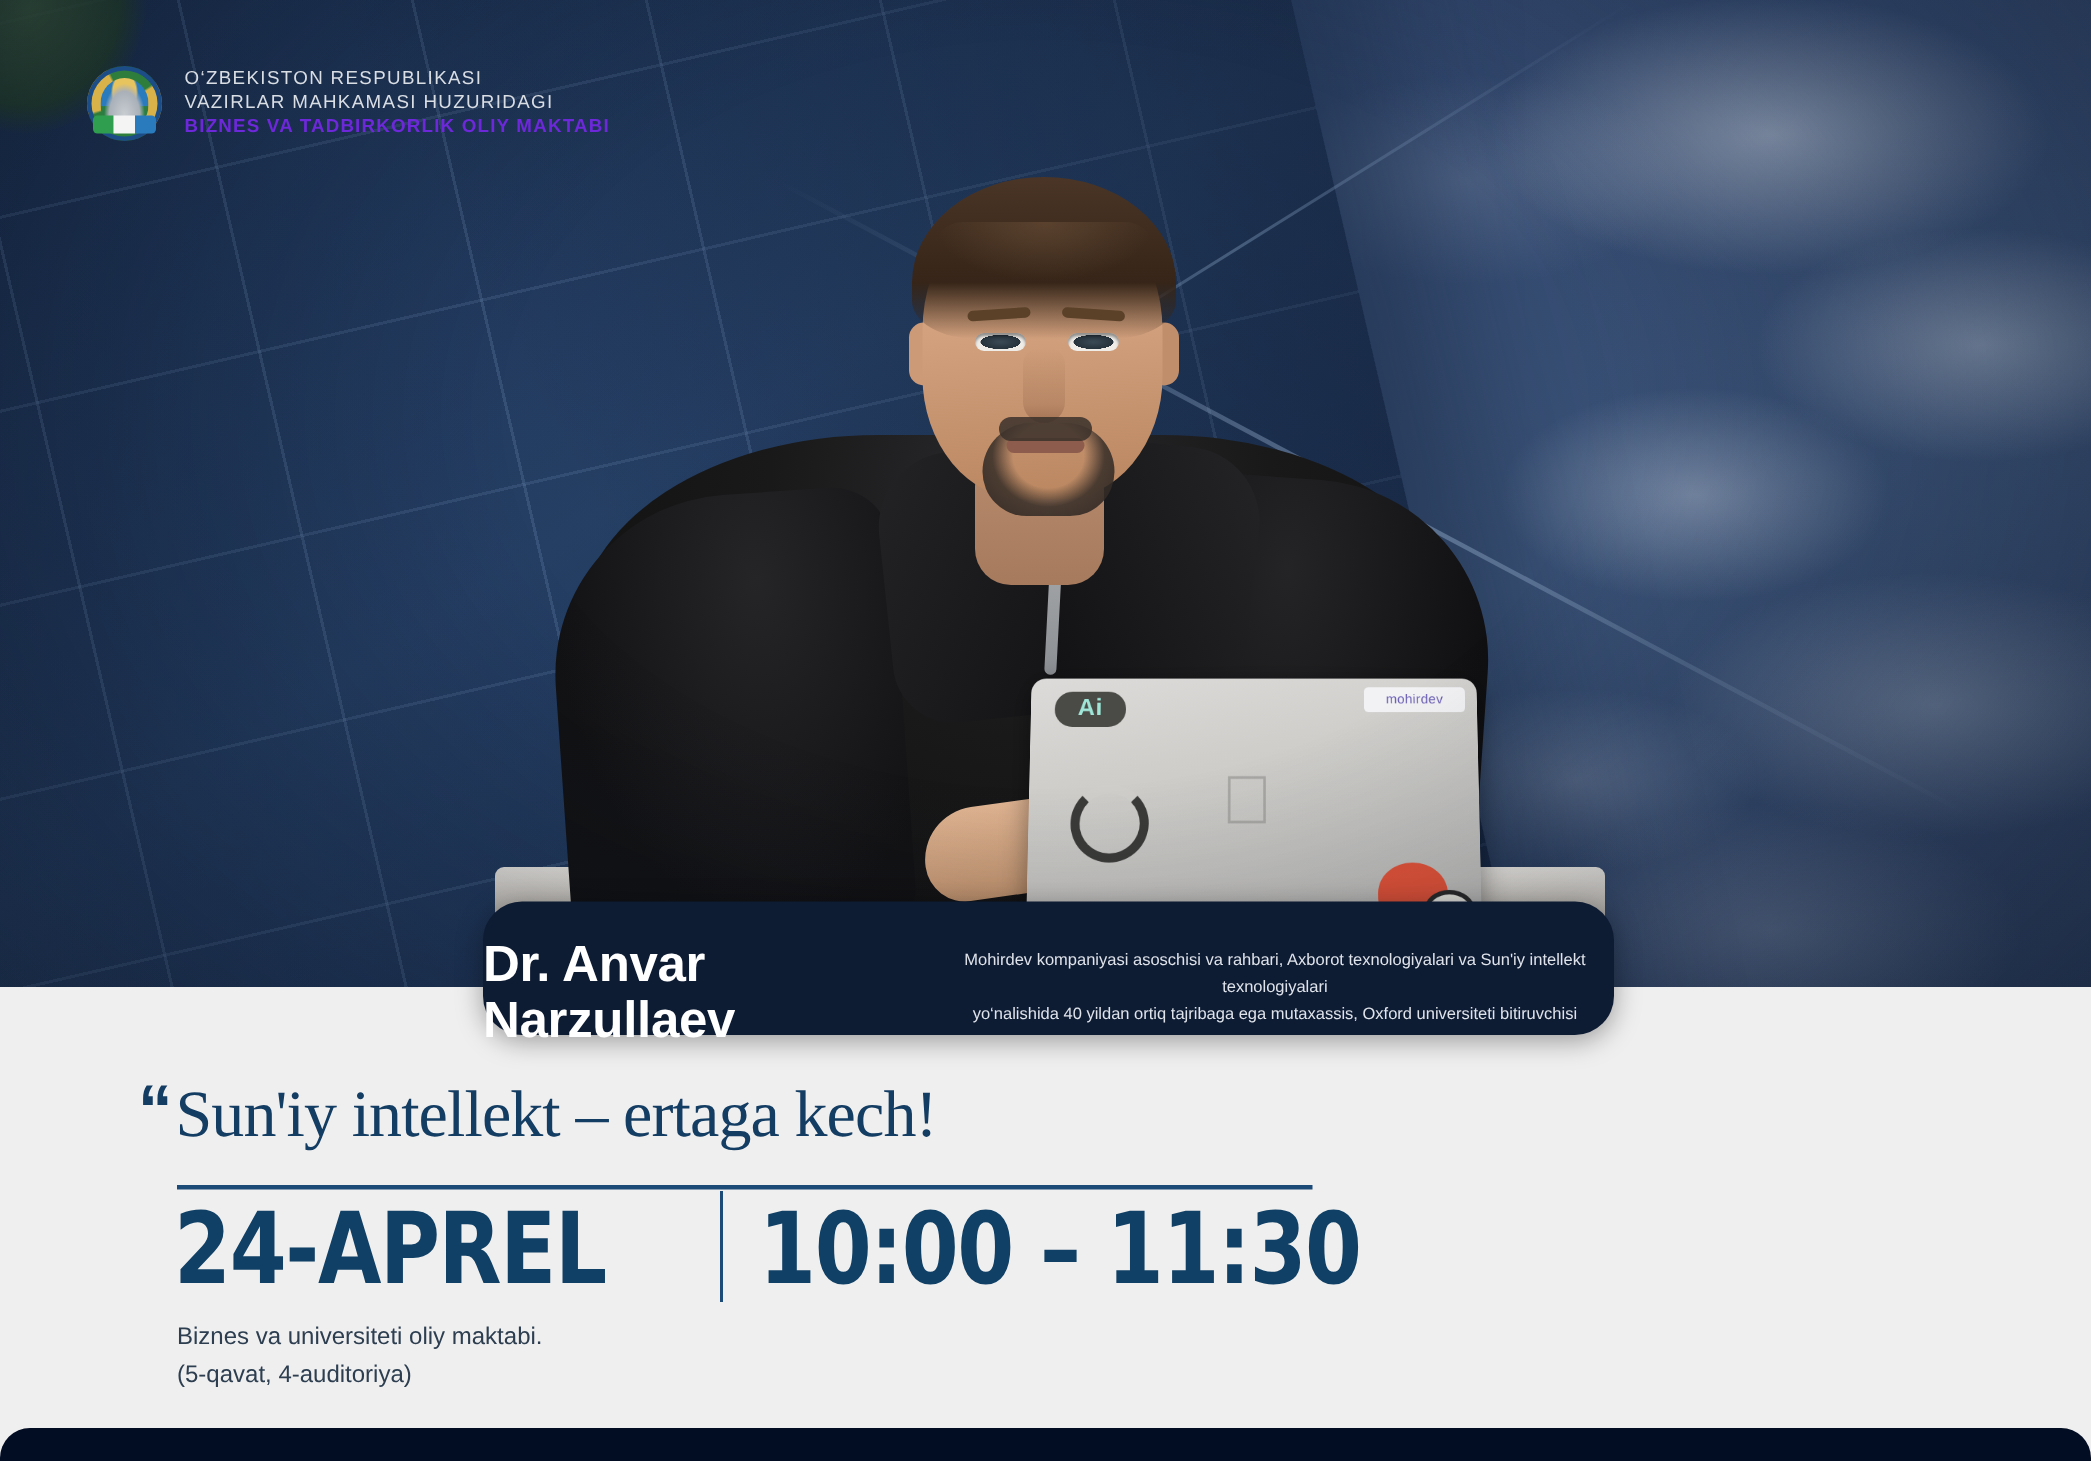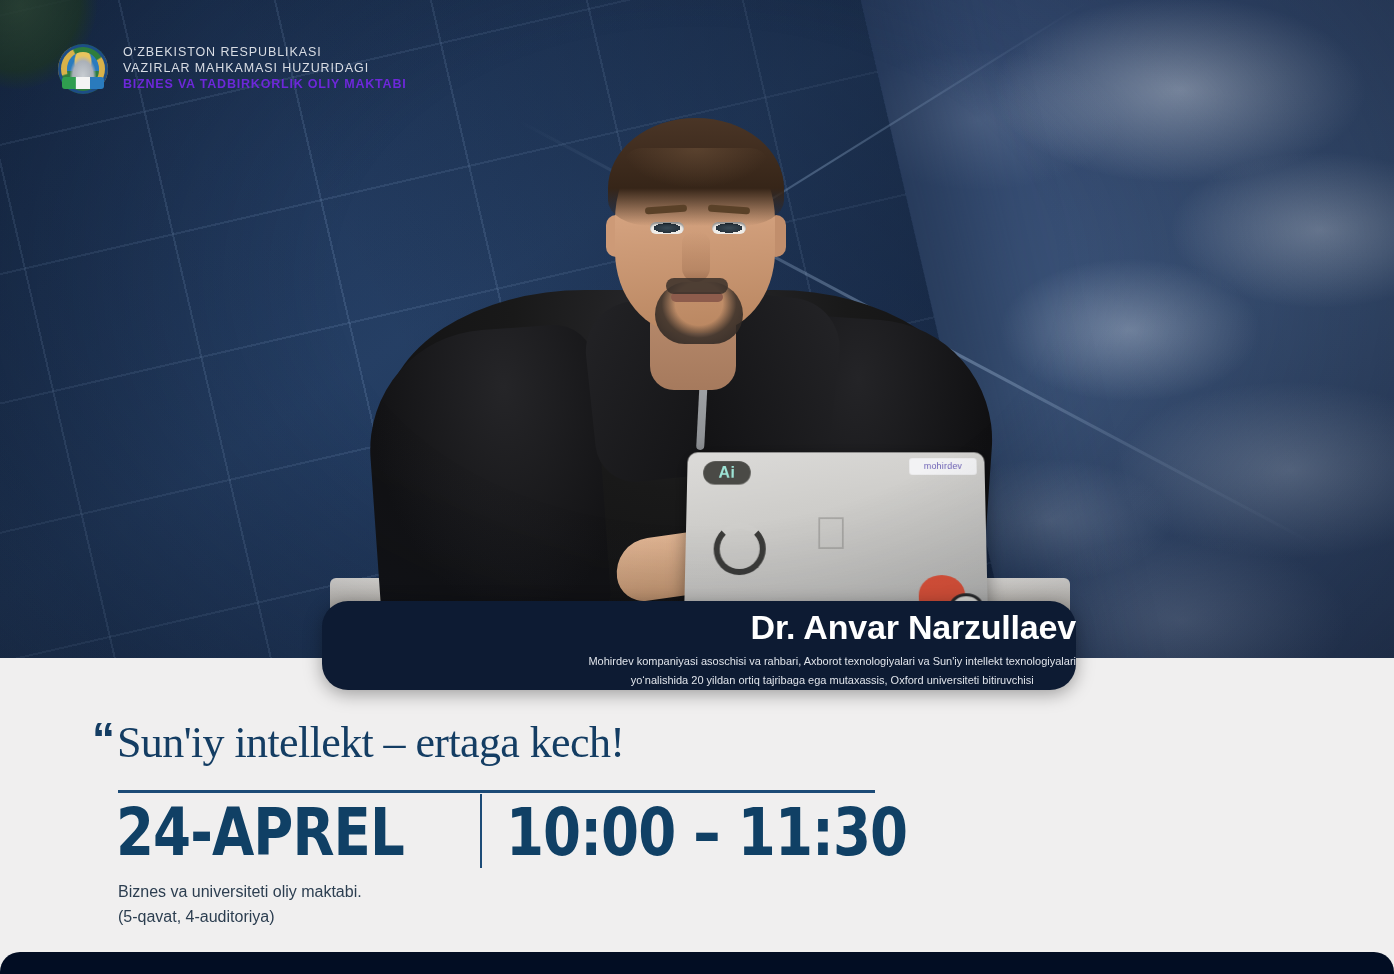--- a/index.html
+++ b/index.html
@@ -309,23 +309,23 @@
   }
 
   
   .name-banner {
     position:absolute;
     left:322px; top:601px;
     width:754px; height:89px;
     background:#0d1b33;
     border-radius:26px;
     z-index:7;
-    display:flex; flex-direction:column;
-    align-items:flex-end; justify-content:flex-start;
-    padding-top:8px;
+    display:flex; flex-direction:row;
+    align-items:flex-start; justify-content:flex-start;
+    padding-top:24px;
     box-shadow:0 4px 18px rgba(0,0,0,.35);
   }
   .speaker-name {
     font-size:34px; font-weight:bold; color:#ffffff;
     letter-spacing:-.2px; line-height:1.1;
   }
   .speaker-desc {
     margin-top:6px;
     font-size:11px; color:#dfe3ea; font-weight:400;
     text-align:center; line-height:1.65; max-width:660px;
@@ -446,21 +446,21 @@
       <div class="logo-l1">O‘ZBEKISTON RESPUBLIKASI</div>
       <div class="logo-l2">VAZIRLAR MAHKAMASI HUZURIDAGI</div>
       <div class="logo-l3">BIZNES VA TADBIRKORLIK OLIY MAKTABI</div>
     </div>
   </div>
 
   <div class="name-banner">
     <div class="speaker-name">Dr. Anvar Narzullaev</div>
     <div class="speaker-desc">
       <span>Mohirdev kompaniyasi asoschisi va rahbari, Axborot texnologiyalari va Sun'iy intellekt texnologiyalari</span><br>
-      <span>yo‘nalishida 20 yildan ortiq tajribaga ega mutaxassis, Oxford universiteti bitiruvchisi</span>
+      <span>yo‘nalishida 40 yildan ortiq tajribaga ega mutaxassis, Oxford universiteti bitiruvchisi</span>
     </div>
   </div>
 
   <div class="content">
 
     <div class="headline">
       <span class="quote-mark">“</span>
       <span class="headline-text">Sun'iy intellekt – ertaga kech!</span>
     </div>
 

